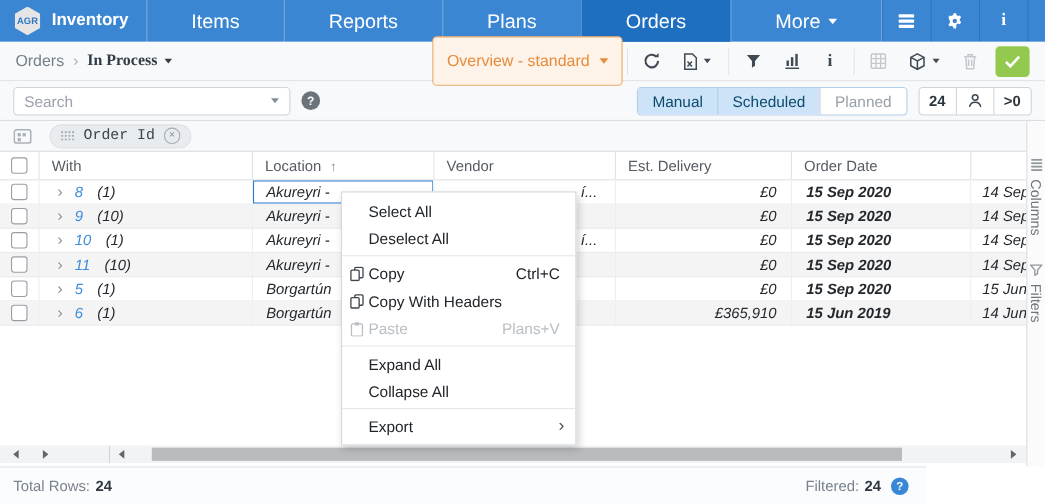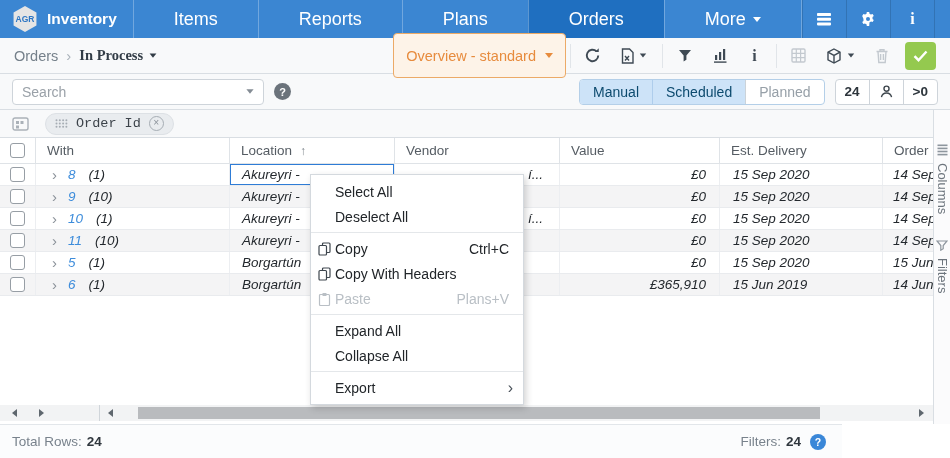--- a/index.html
+++ b/index.html
@@ -92,21 +92,21 @@
   .trow > div { display:flex; align-items:center; border-right:1px solid #eceef1; overflow:hidden;
                 white-space:nowrap; }
   .cell-group { padding-left:16px; gap:11px; }
   .row-chevron { color:#8a9199; font-style:normal; font-size:15px; line-height:1; }
   .gnum { color:#3d8cdb; }
   .gcount { margin-left:2px; }
   .cell-loc { padding-left:12px; }
   .cell-loc.focused { box-shadow:inset 0 0 0 1px #2e7cd6; }
   .cell-vendor { justify-content:flex-end; padding-right:16px; }
   .cell-value { justify-content:flex-end; padding-right:13px; }
-  .cell-est { padding-left:13px; }
+  .cell-est { padding-left:13px;font-weight:bold; }
   .cell-od { padding-left:10px; }
 
   
   .hscroll { position:absolute; top:405px; left:0; width:933px; height:16px; display:flex; background:#f2f3f4; }
   .hs-left { width:100px; display:flex; align-items:center; gap:22px; padding-left:12px;
              border-right:1px solid #d0d5da; }
   .hs-main { flex:1; position:relative; display:flex; align-items:center; }
   .tri-l { width:0; height:0; border-top:4px solid transparent; border-bottom:4px solid transparent;
            border-right:5px solid #5f676e; }
   .tri-r { width:0; height:0; border-top:4px solid transparent; border-bottom:4px solid transparent;
@@ -345,23 +345,20 @@
             <span>With</span>
           </div>
         <div>
           <span>Location</span>
           <span class="sort-arrow">↑</span>
         </div>
         <div>
             <span>Vendor</span>
           </div>
         <div>
-            <span>Value</span>
-          </div>
-        <div>
             <span>Est. Delivery</span>
           </div>
         <div>
             <span>Order Date</span>
           </div>
       </div>
 
       <div class="grow trow">
         <div class="cb-cell">
             <span class="checkbox"></span>
@@ -497,21 +494,21 @@
           </svg>
       </span>
       <span class="vtext">Filters</span>
     </div>
   </div>
 
   <div class="statusbar">
     <span>Total Rows:</span>
     <span class="sb-val">24</span>
     <div class="sb-right">
-      <span>Filters:</span>
+      <span>Filtered:</span>
       <span class="sb-val" style="margin-left:-4px">24</span>
       <span class="help-blue">?</span>
     </div>
   </div>
 
   <div class="ctxmenu">
     <div class="mi">
         <span>Select All</span>
       </div>
     <div class="mi">

